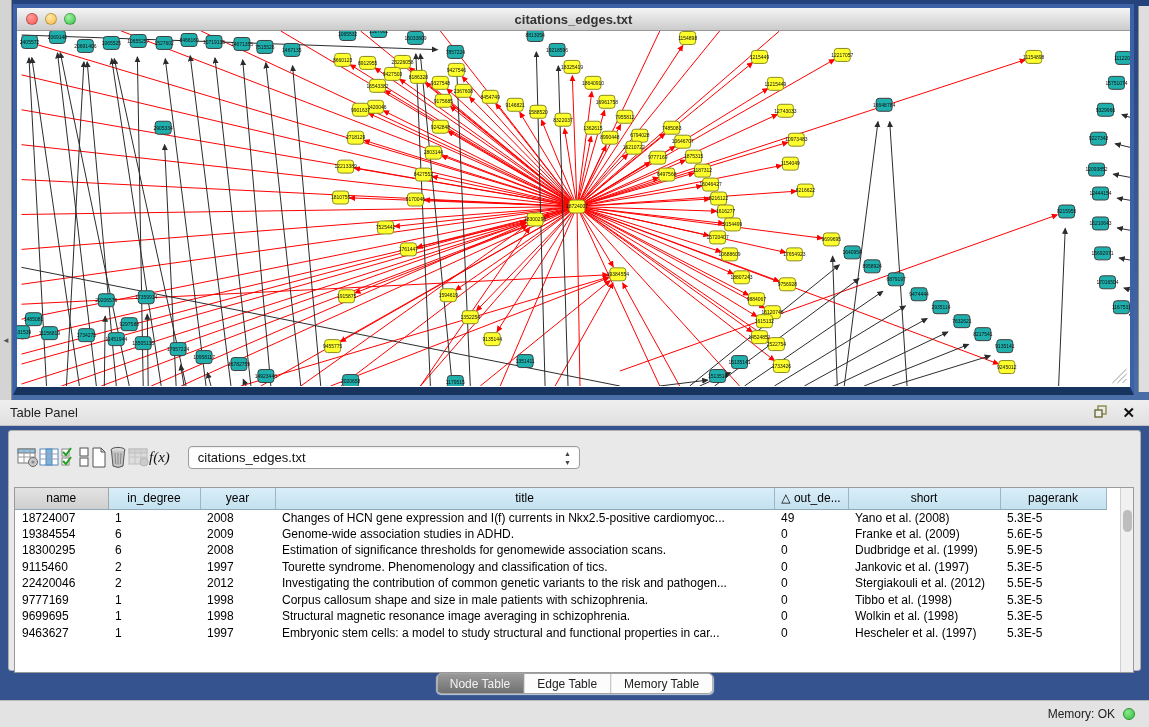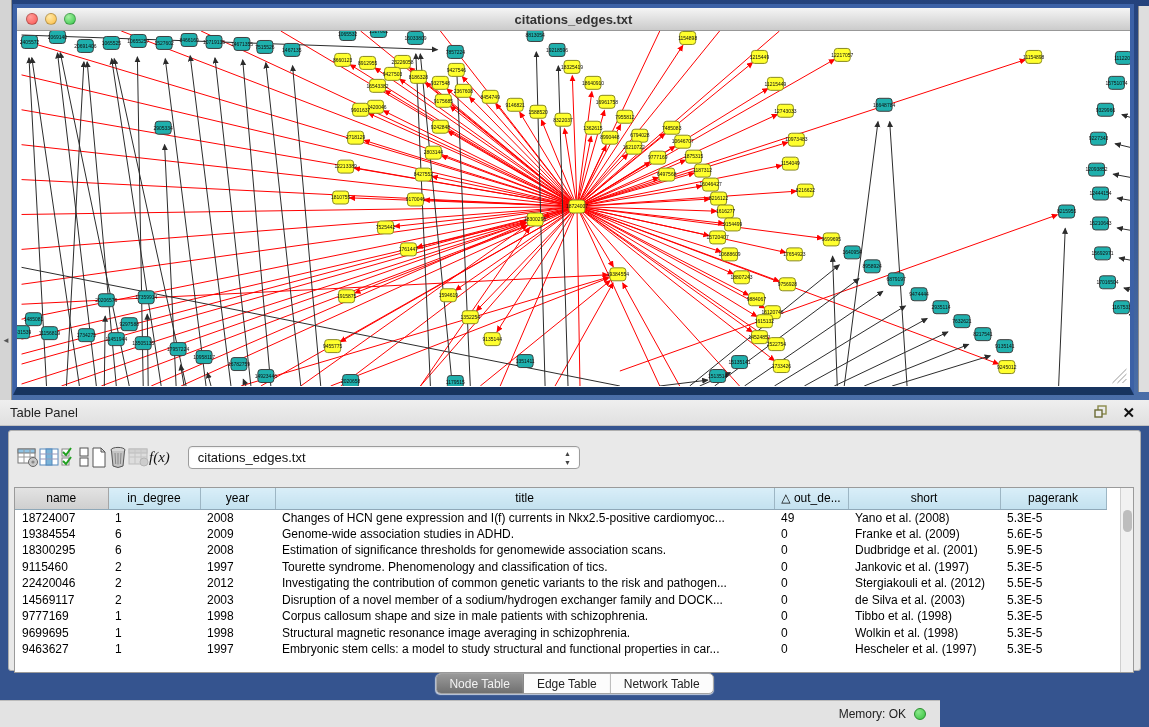--- a/index.html
+++ b/index.html
@@ -63,21 +63,21 @@
 
   #tabs { position:absolute; left:50%; transform:translateX(-50%); top:673px;
     height:21px; display:flex; border:1px solid #a3a3a3; border-radius:5px;
     background:#fcfcfc; overflow:hidden; box-shadow:0 1px 1px rgba(255,255,255,.7); }
   .tab { padding:0 13px; font-size:12px; color:#222; display:flex; align-items:center;
     border-right:1px solid #b9b9b9; cursor:pointer; }
   .tab:last-child { border-right:none; }
   .tab.sel { background:linear-gradient(#9a9a9a,#707070); color:#f3f3f3;
     border-right:1px solid #7d7d7d; }
 
-  #statusbar { position:absolute; left:0; top:700px; width:940px; height:27px;
+  #statusbar { position:absolute; left:0; top:700px; width:1149px; height:27px;
     background:#e3e3e3; border-top:1px solid #bcbcbc; display:flex;
     align-items:center; justify-content:flex-end; }
   #mem-label { font-size:12px; color:#222; margin-right:8px; }
   #mem-dot { width:12px; height:12px; border-radius:50%; margin-right:14px;
     background:radial-gradient(circle at 35% 30%, #8ae88a, #35c23d);
     border:1px solid #2a8f2f; }
 </style>
 </head>
 <body>
 
@@ -919,49 +919,40 @@
               <td>0</td>
               <td>Franke et al. (2009)</td>
               <td>5.6E-5</td>
             </tr>
             <tr>
               <td>18300295</td>
               <td>6</td>
               <td>2008</td>
               <td>Estimation of significance thresholds for genomewide association scans.</td>
               <td>0</td>
-              <td>Dudbridge et al. (2001)</td>
+              <td>Dudbridge et al. (1999)</td>
               <td>5.9E-5</td>
             </tr>
             <tr>
               <td>9115460</td>
               <td>2</td>
               <td>1997</td>
               <td>Tourette syndrome. Phenomenology and classification of tics.</td>
               <td>0</td>
               <td>Jankovic et al. (1997)</td>
               <td>5.3E-5</td>
             </tr>
             <tr>
               <td>22420046</td>
               <td>2</td>
               <td>2012</td>
               <td>Investigating the contribution of common genetic variants to the risk and pathogen...</td>
               <td>0</td>
               <td>Stergiakouli et al. (2012)</td>
               <td>5.5E-5</td>
-            </tr>
-            <tr>
-              <td>14569117</td>
-              <td>2</td>
-              <td>2003</td>
-              <td>Disruption of a novel member of a sodium/hydrogen exchanger family and DOCK...</td>
-              <td>0</td>
-              <td>de Silva et al. (2003)</td>
-              <td>5.3E-5</td>
             </tr>
             <tr>
               <td>9777169</td>
               <td>1</td>
               <td>1998</td>
               <td>Corpus callosum shape and size in male patients with schizophrenia.</td>
               <td>0</td>
               <td>Tibbo et al. (1998)</td>
               <td>5.3E-5</td>
             </tr>
@@ -987,20 +978,20 @@
       </table>
       <div id="vscroll">
         <div id="vthumb"></div>
       </div>
     </div>
   </div>
 
   <div id="tabs">
       <div class="tab sel">Node Table</div>
       <div class="tab">Edge Table</div>
-      <div class="tab">Network Table</div>
+      <div class="tab">Memory Table</div>
     </div>
 
   <div id="statusbar">
     <span id="mem-label">Memory: OK</span>
     <span id="mem-dot"></span>
   </div>
 </div>
 
 </body></html>

